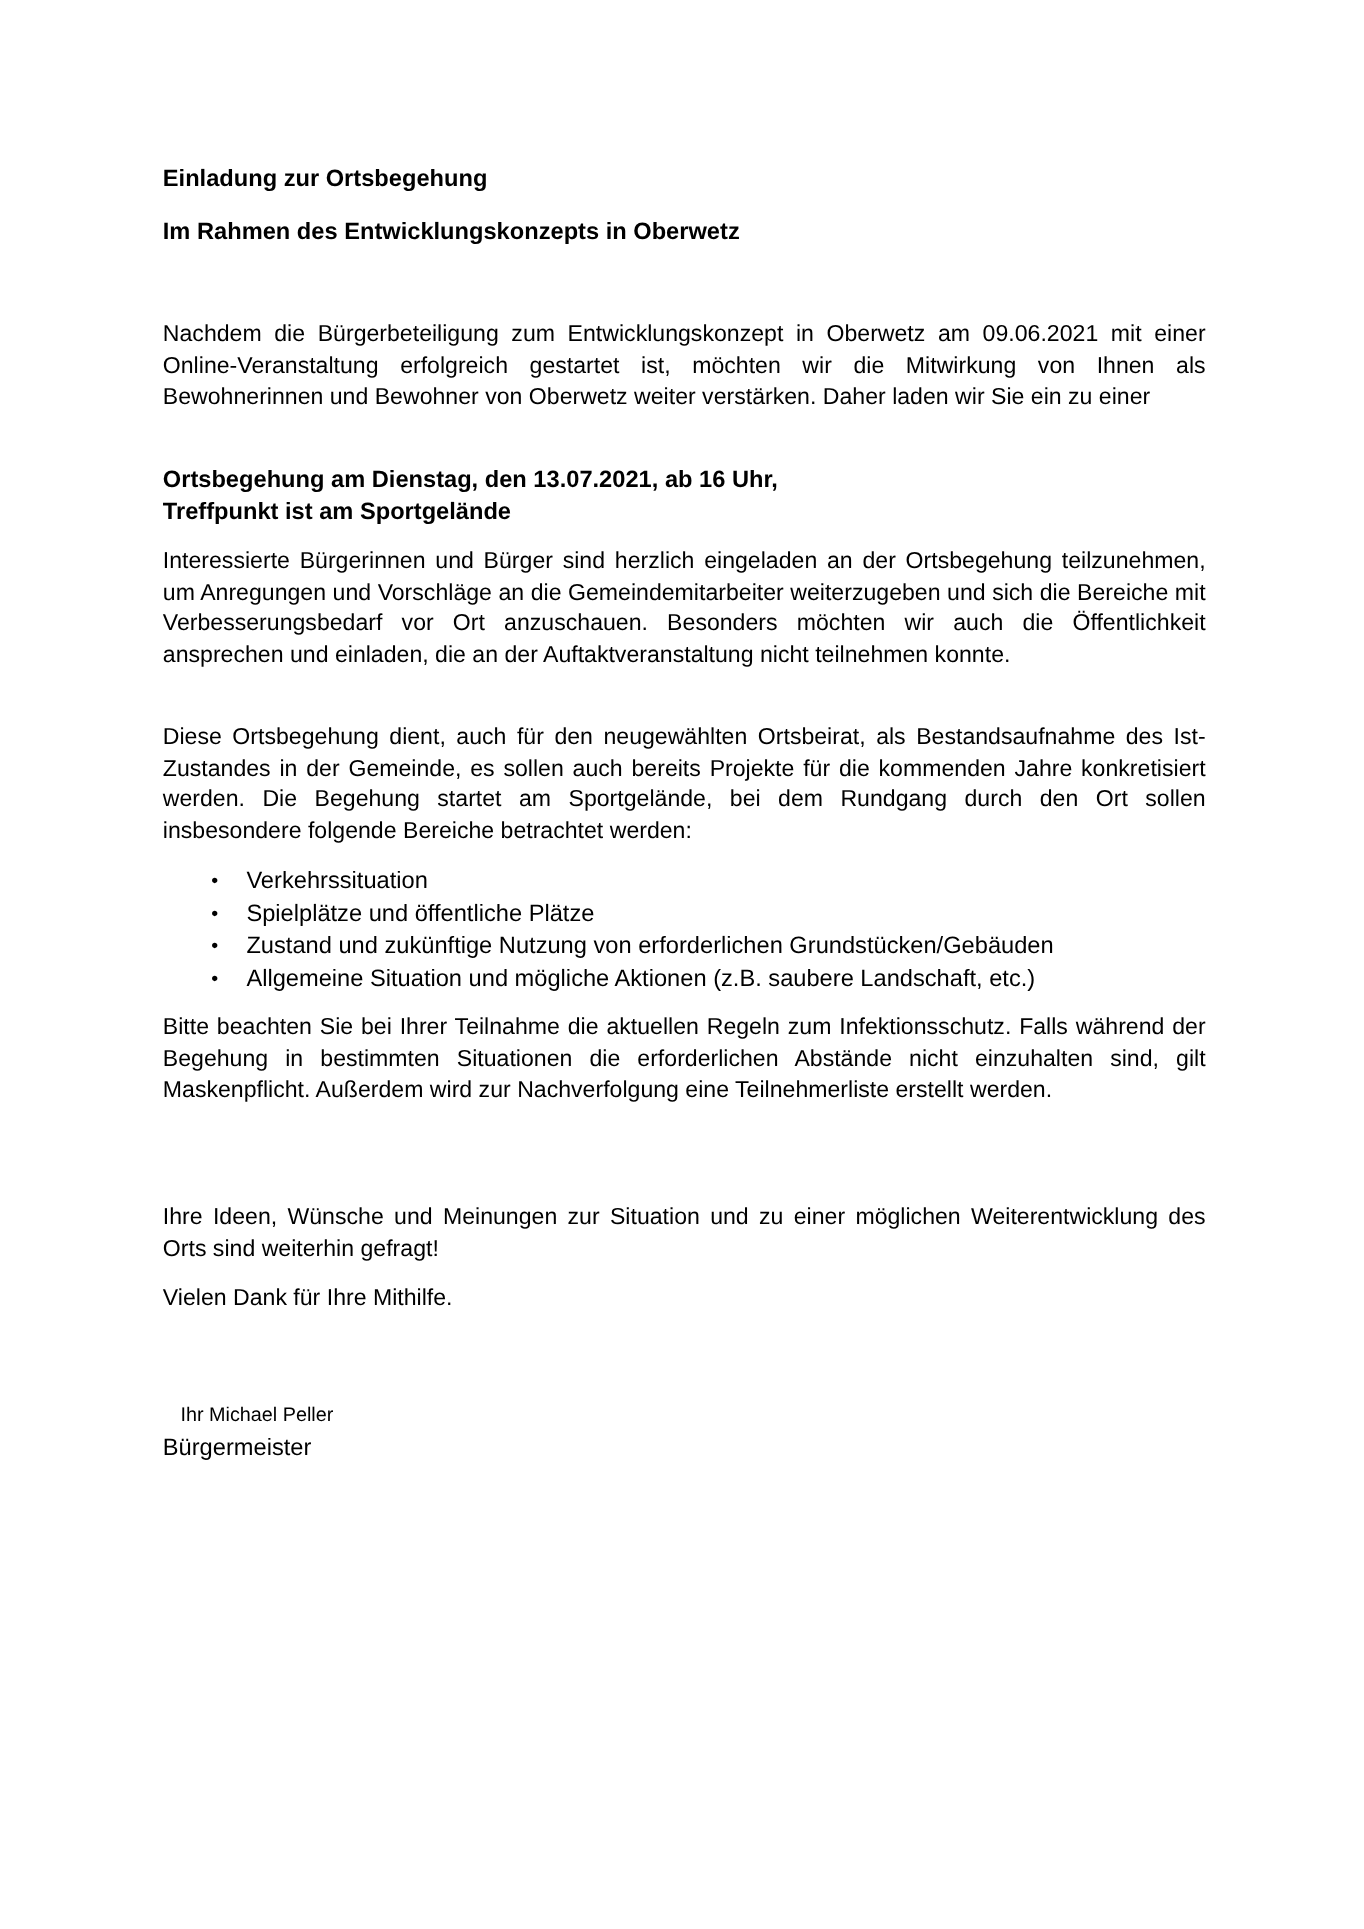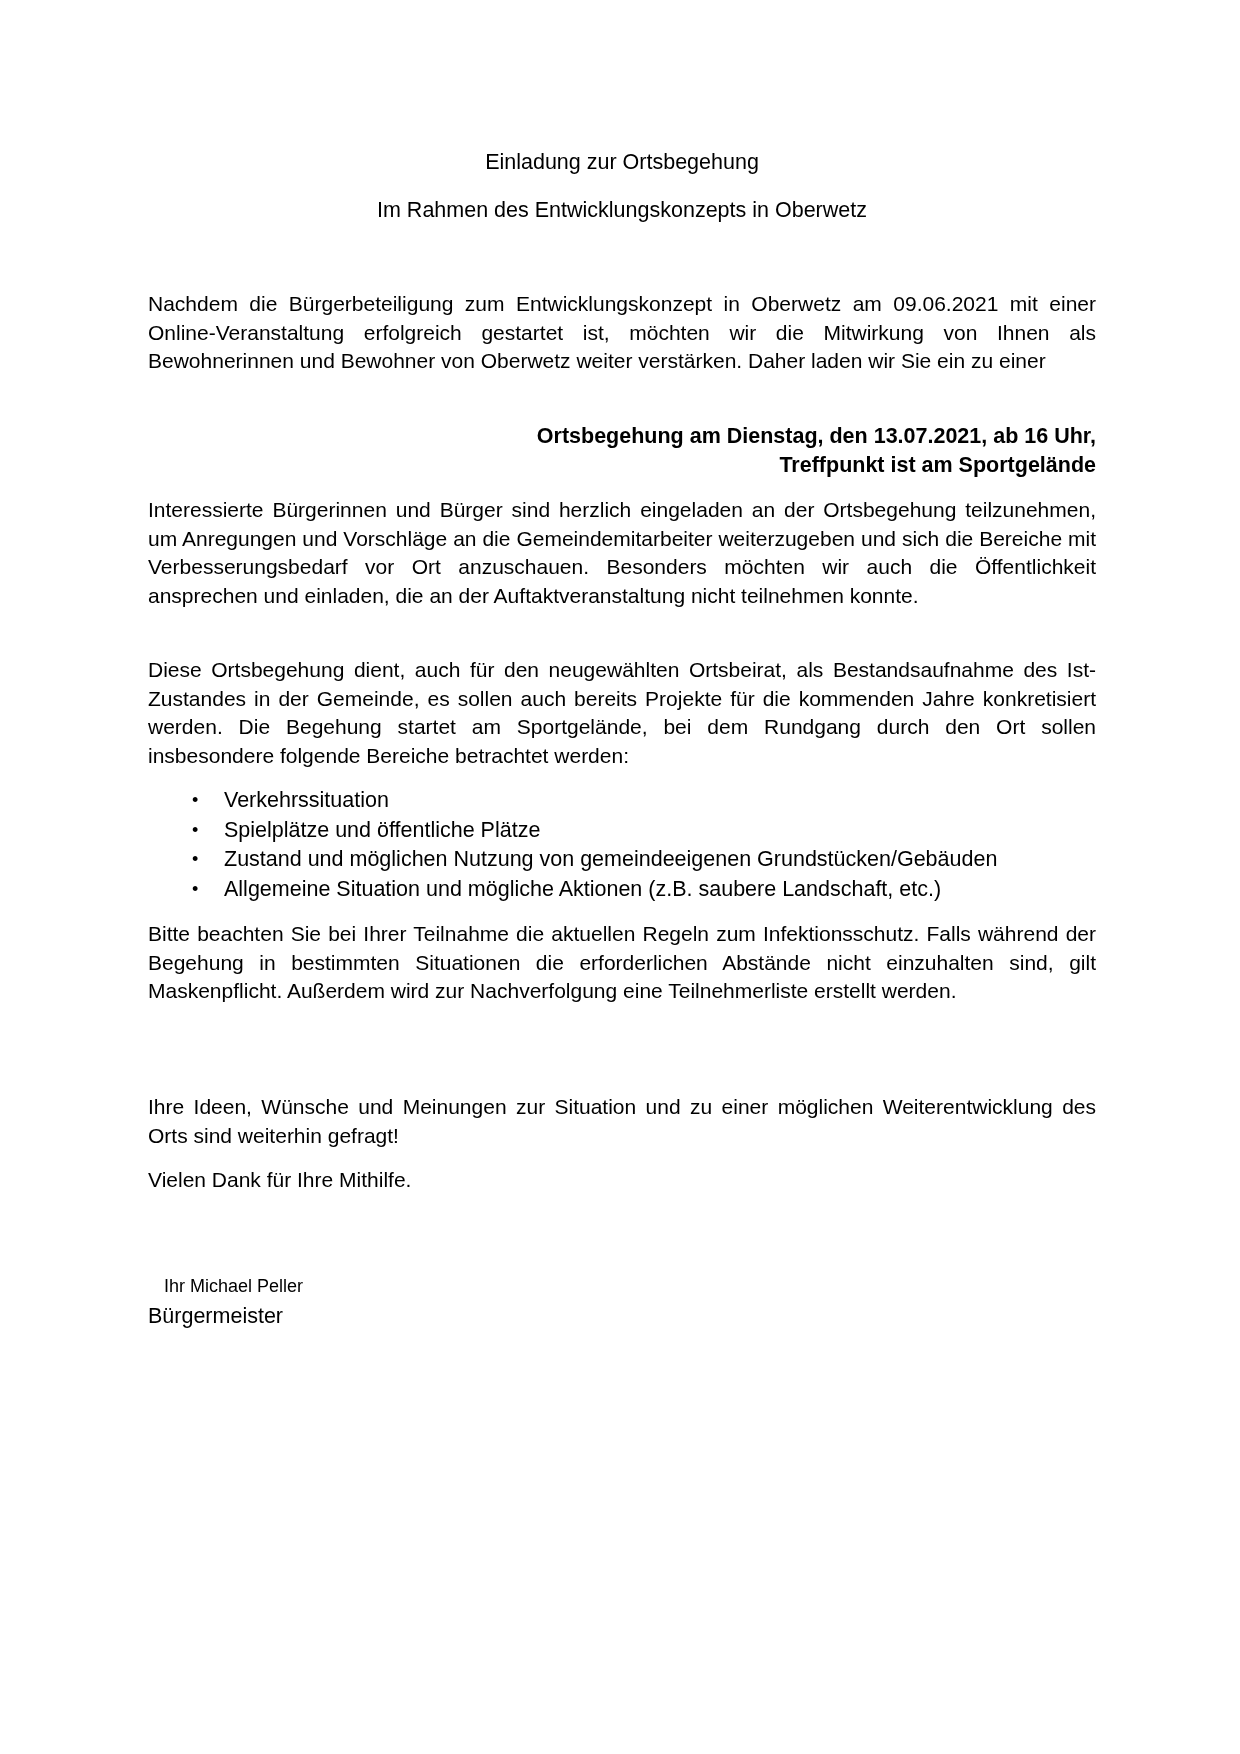--- a/index.html
+++ b/index.html
@@ -18,22 +18,21 @@
     .page {
       position: absolute;
       left: 148px;
       top: 0;
       width: 948px;
     }
     .title {
       position: absolute;
       left: 0;
       width: 948px;
-      text-align: center;
-      font-weight: normal;
+      font-weight: bold;
       font-size: 21.5px;
       line-height: 28px;
       margin: 0;
     }
     .title-1 { top: 148px; }
     .title-2 { top: 196px; }
     .para {
       position: absolute;
       left: 0;
       width: 948px;
@@ -41,21 +40,21 @@
       line-height: 28.5px;
       text-align: justify;
       margin: 0;
     }
     .para-intro { top: 290px; }
     .highlight {
       position: absolute;
       left: 0;
       top: 422px;
       width: 948px;
-      text-align: right;
+      text-align: left;
       font-weight: bold;
       font-size: 21.5px;
       line-height: 28.5px;
       margin: 0;
     }
     .highlight span { display: block; }
     .para-invite { top: 496px; }
     .para-purpose { top: 656px; }
     .list {
       position: absolute;
@@ -121,21 +120,21 @@
     <li>
       <span class="bullet">•</span>
       <span>Verkehrssituation</span>
     </li>
     <li>
       <span class="bullet">•</span>
       <span>Spielplätze und öffentliche Plätze</span>
     </li>
     <li>
       <span class="bullet">•</span>
-      <span>Zustand und möglichen Nutzung von gemeindeeigenen Grundstücken/Gebäuden</span>
+      <span>Zustand und zukünftige Nutzung von erforderlichen Grundstücken/Gebäuden</span>
     </li>
     <li>
       <span class="bullet">•</span>
       <span>Allgemeine Situation und mögliche Aktionen (z.B. saubere Landschaft, etc.)</span>
     </li>
   </ul>
 
   <p class="para para-rules">Bitte beachten Sie bei Ihrer Teilnahme die aktuellen Regeln zum Infektionsschutz. Falls während der Begehung in bestimmten Situationen die erforderlichen Abstände nicht einzuhalten sind, gilt Maskenpflicht. Außerdem wird zur Nachverfolgung eine Teilnehmerliste erstellt werden.</p>
 
   <p class="para para-ideas">Ihre Ideen, Wünsche und Meinungen zur Situation und zu einer möglichen Weiterentwicklung des Orts sind weiterhin gefragt!</p>

